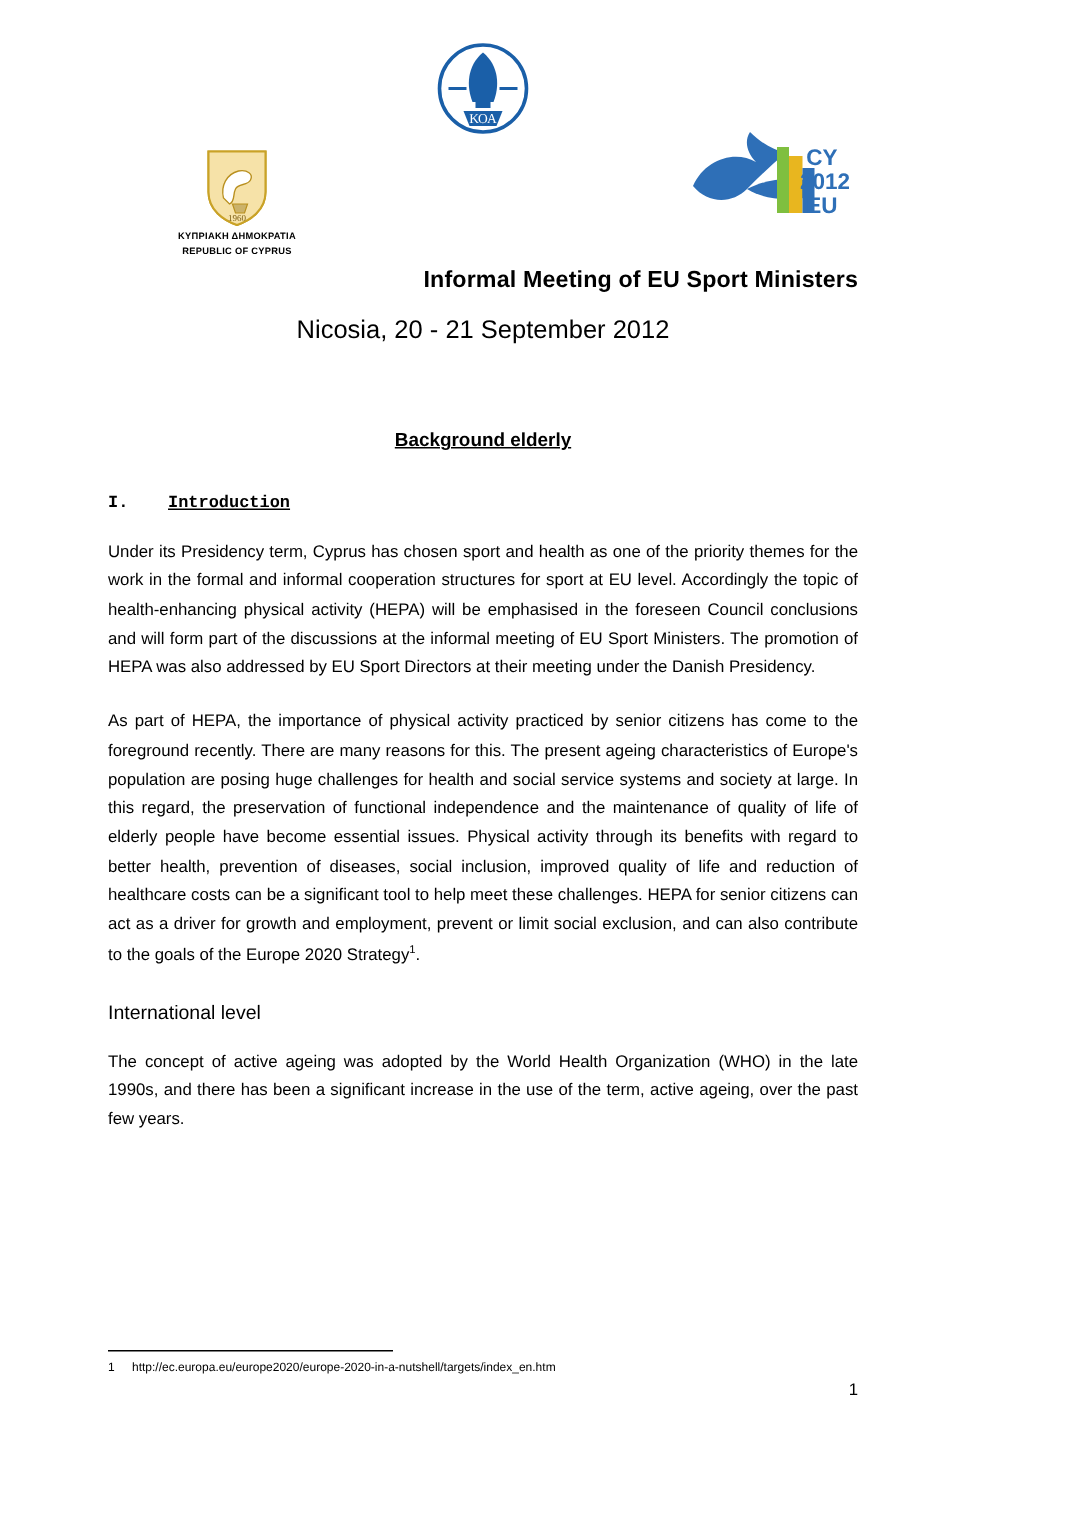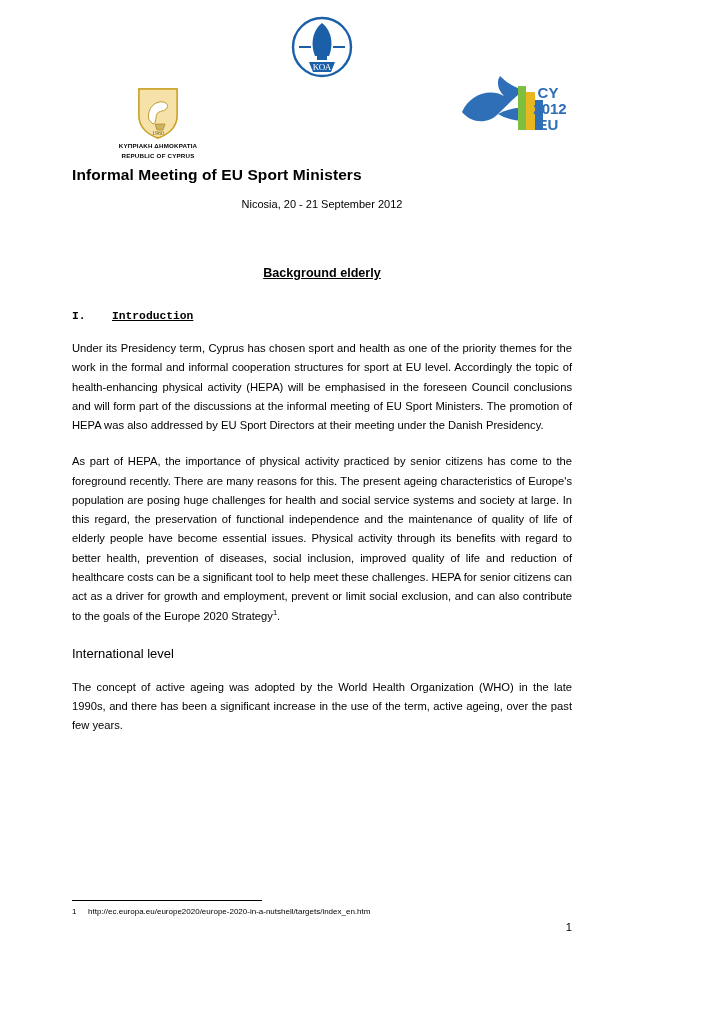--- a/index.html
+++ b/index.html
@@ -13,21 +13,21 @@
     font-family: "Liberation Sans", sans-serif;
     color: #000000;
     position: relative;
     overflow: hidden;
   }
   .page {
     position: relative;
     width: 644px;
     height: 1024px;
     box-sizing: border-box;
-    padding: 4px 72px;
+    padding: 16px 72px;
   }
 
   
   .logo-band {
     position: relative;
     height: 160px;
   }
   .koa-logo {
     position: absolute;
     left: 50%;
@@ -60,30 +60,30 @@
   .cy2012 {
     position: absolute;
     right: 6px;
     top: 68px;
     width: 110px;
     height: 72px;
   }
 
   
   .doc-title {
-    text-align: left;
+    text-align: right;
     font-size: 15.5px;
     font-weight: bold;
     margin: 0;
     padding-top: 2px;
     letter-spacing: 0.1px;
   }
   .doc-subtitle {
     text-align: center;
-    font-size: 11px;
+    font-size: 17px;
     margin-top: 14px;
   }
   .doc-heading {
     text-align: center;
     font-size: 12.6px;
     font-weight: bold;
     text-decoration: underline;
     margin-top: 30px;
     line-height: 1.75;
   }

